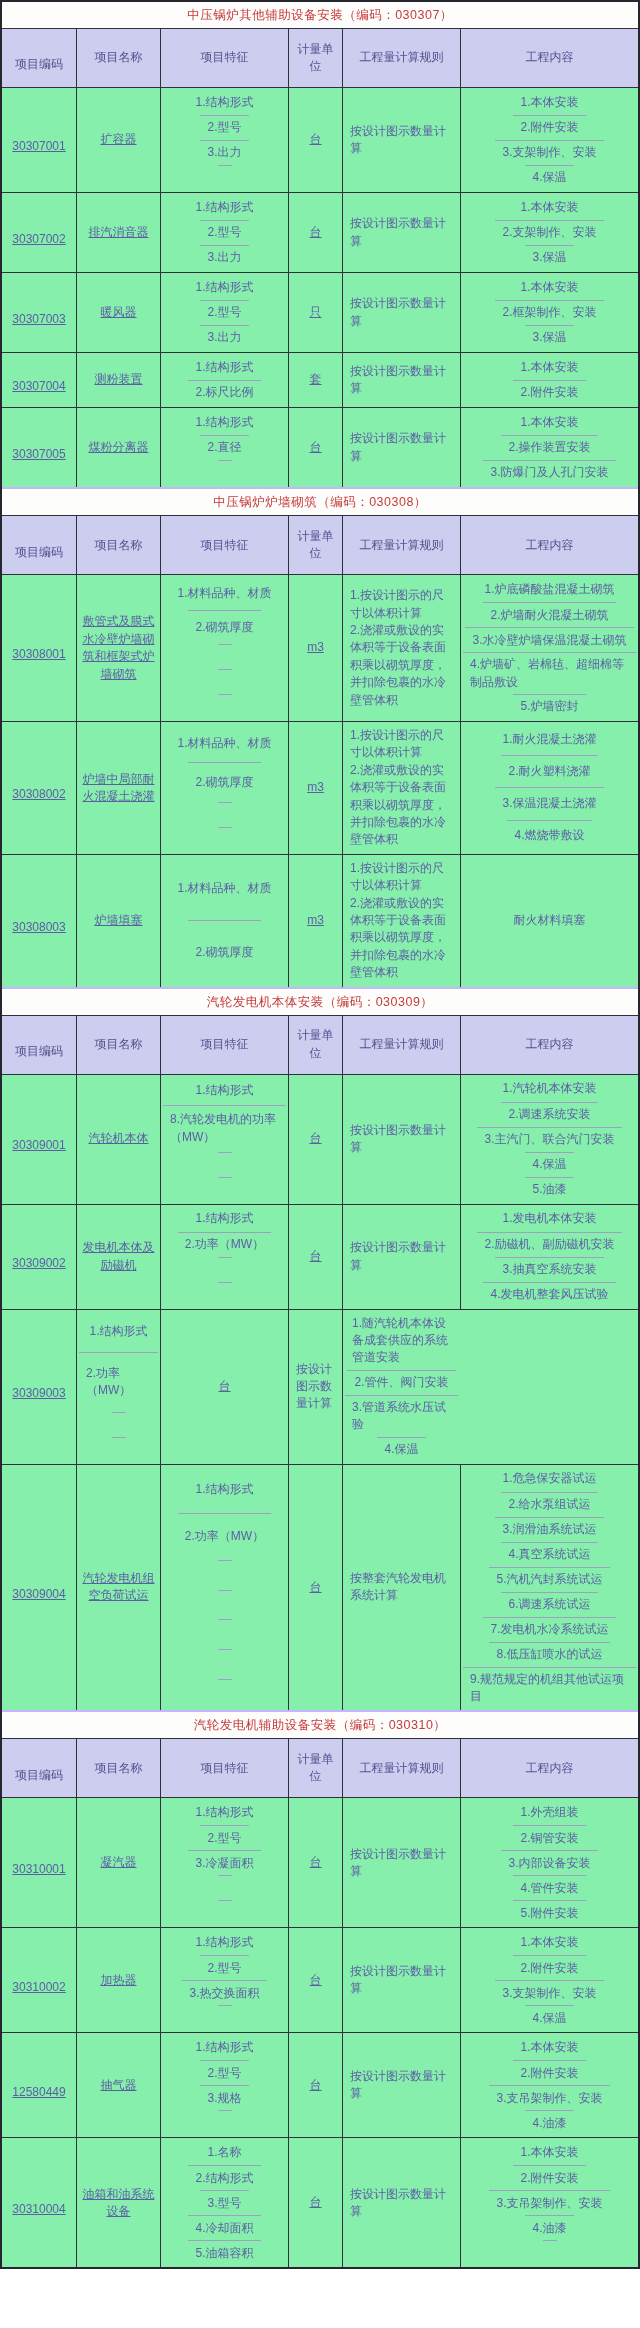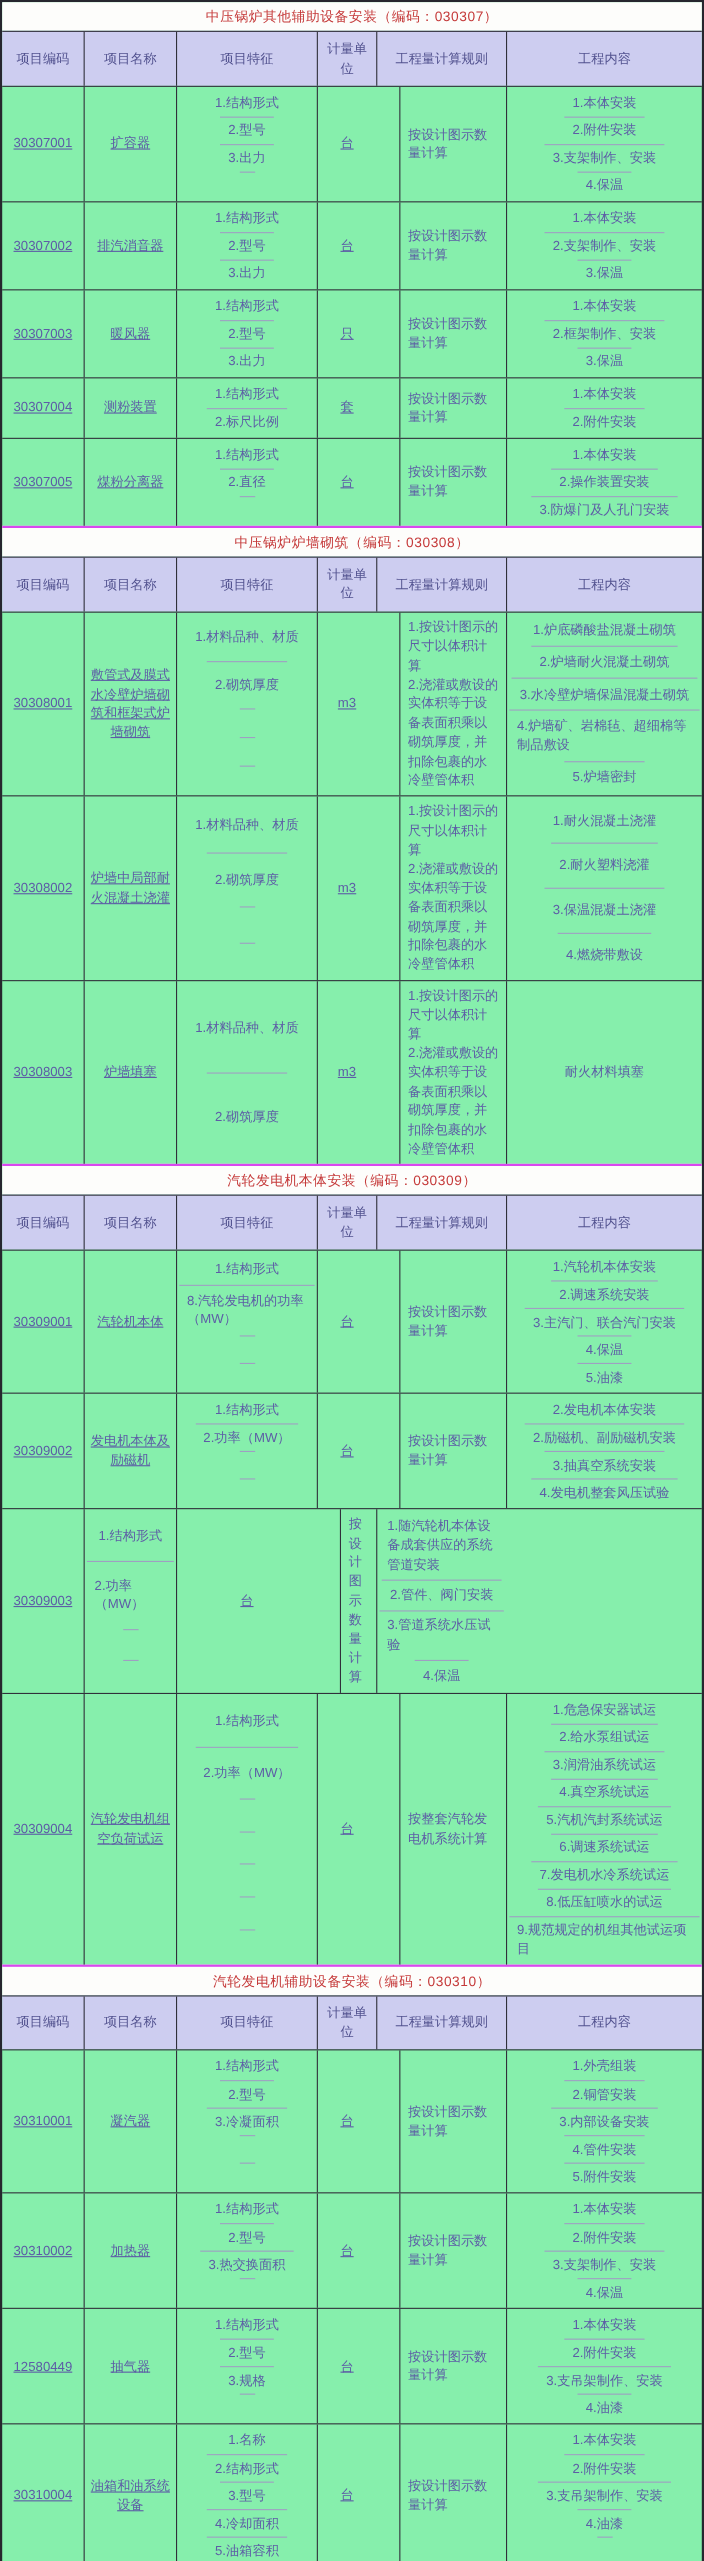--- a/index.html
+++ b/index.html
@@ -12,35 +12,35 @@
     width: 640px;
     box-sizing: border-box;
     border: 2px solid #26262e;
     background: #86efac;
     color: #5d5da6;
     font-size: 12px;
     line-height: 1.45;
   }
   #doc > :first-child { border-top: none; }
   .sec-title {
-    border-top: 2px solid #d946ef;
+    border-top: 2px solid #c4b5fd;
     text-align: center;
     color: #c53a3a;
     font-size: 12.5px;
     padding: 4px 2px;
     background: #fdfdfb;
     letter-spacing: 0.5px;
   }
   .row {
     display: grid;
     grid-template-columns: 74px 84px 128px 54px 118px 1fr;
     border-top: 1.5px solid #30303a;
   }
   .row > * { border-left: 1.5px solid #30303a; box-sizing: border-box; }
-  .row > :first-child { border-left: none; }
+  .row > :first-child { border-left: none; margin-top: 14px; }
   .head-row {
     background: #cdcdf0;
     color: #52528f;
   }
   .hcell {
     display: flex;
     align-items: center;
     justify-content: center;
     text-align: center;
     padding: 7px 3px;
@@ -54,21 +54,20 @@
     text-align: center;
     padding: 3px 4px;
     text-decoration: underline;
   }
   .rule {
     display: flex;
     align-items: center;
     text-align: left;
     padding: 5px 7px;
     white-space: pre-line;
-    margin-left: 21px;
   }
   .stack {
     display: flex;
     flex-direction: column;
     padding: 2px;
     align-items: center;
   }
   .sub {
     flex: 1 1 auto;
     display: flex;
@@ -268,21 +267,21 @@
       <div class="cell name">发电机本体及 励磁机</div>
       <div class="cell stack">
         <div class="sub">1.结构形式</div>
         <div class="sub">2.功率（MW）</div>
         <div class="sub"></div>
         <div class="sub"></div>
       </div>
       <div class="cell unit">台</div>
       <div class="cell rule">按设计图示数量计算</div>
       <div class="cell stack">
-        <div class="sub">2.发电机本体安装</div>
+        <div class="sub">1.发电机本体安装</div>
         <div class="sub">2.励磁机、副励磁机安装</div>
         <div class="sub">3.抽真空系统安装</div>
         <div class="sub">4.发电机整套风压试验</div>
       </div>
     </div>
     <div class="row trow">
       <div class="cell code">30309003</div>
       <div class="cell stack">
         <div class="sub">1.结构形式</div>
         <div class="sub">2.功率（MW）</div>

